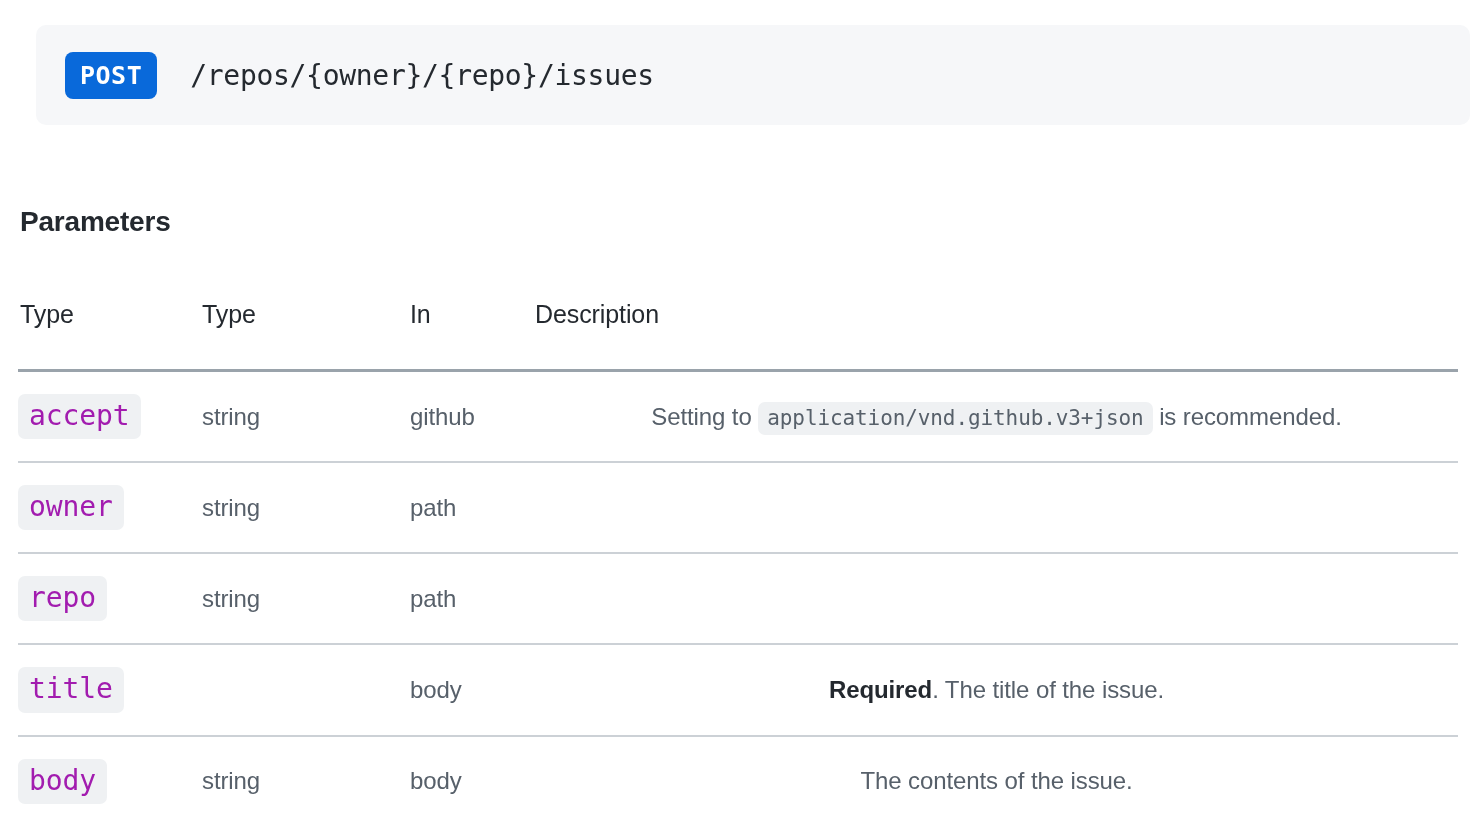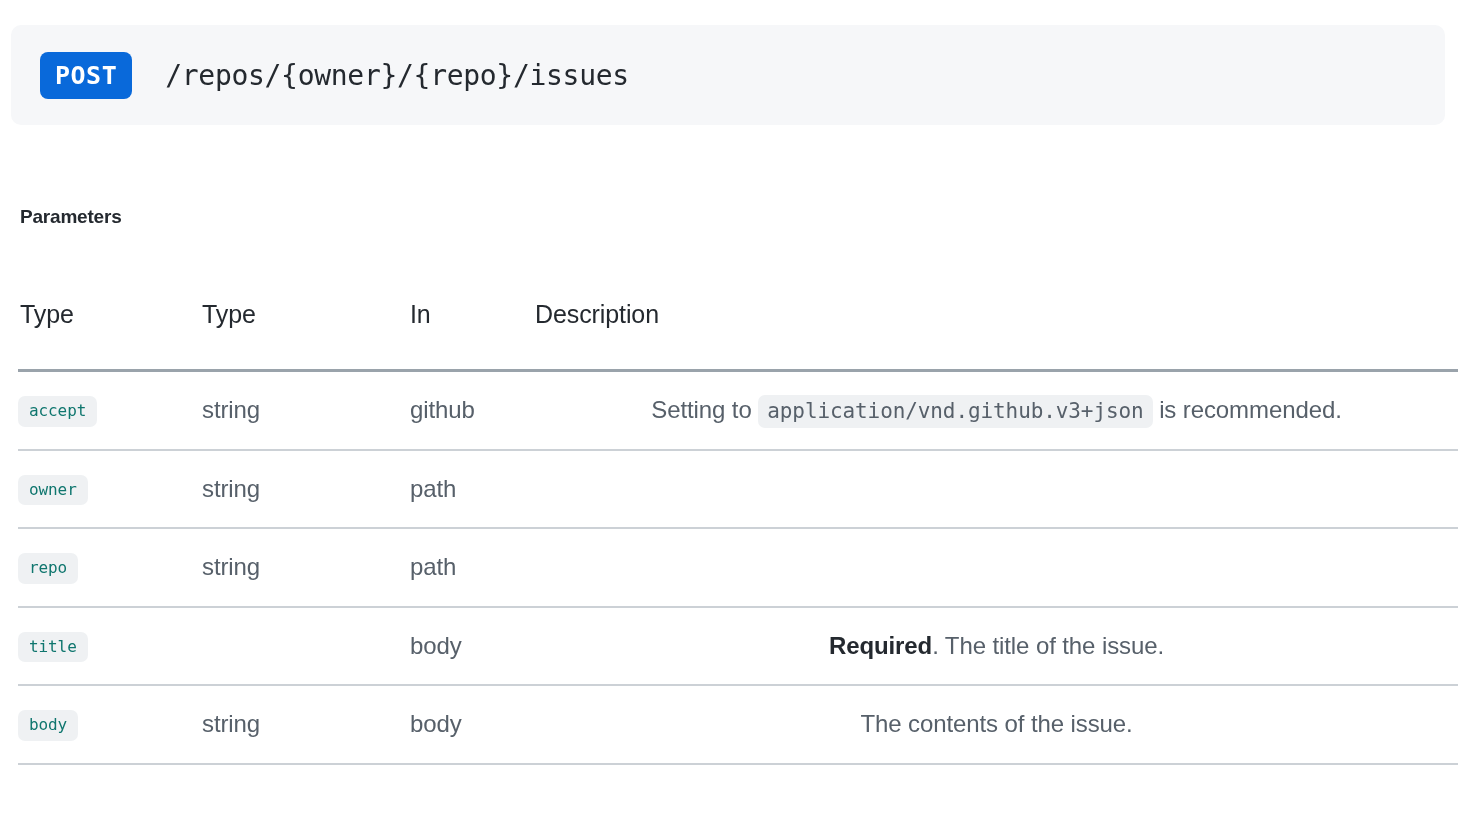--- a/index.html
+++ b/index.html
@@ -19,21 +19,21 @@
 
   .page {
     position: relative;
     width: 1476px;
     height: 816px;
   }
 
   
   .endpoint-banner {
     position: absolute;
-    left: 11px;
+    left: 36px;
     top: 25px;
     width: 1434px;
     height: 100px;
     background: #f6f7f9;
     border-radius: 10px;
     display: flex;
     align-items: center;
     padding-left: 29px;
   }
   .method-badge {
@@ -58,21 +58,21 @@
     color: #24292f;
     letter-spacing: -0.3px;
     white-space: nowrap;
   }
 
   
   .section-heading {
     position: absolute;
     left: 20px;
     top: 206px;
-    font-size: 19px;
+    font-size: 28px;
     font-weight: 700;
     color: #24292f;
     letter-spacing: -0.2px;
   }
 
   
   .params-table {
     position: absolute;
     left: 18px;
     top: 300px;
@@ -112,22 +112,22 @@
     letter-spacing: -0.1px;
   }
   .params-table tbody td.cell-name { padding-left: 0; }
 
   .param-chip {
     display: inline-block;
     background: #eff1f3;
     border-radius: 7px;
     padding: 5px 11px 6px 11px;
     font-family: "DejaVu Sans Mono", "Liberation Mono", monospace;
-    font-size: 16px;
-    color: #0f766e;
+    font-size: 28px;
+    color: #a21caf;
     line-height: 1.22;
   }
 
   .cell-type, .cell-in {
     color: #57606a;
   }
   .cell-desc {
     color: #57606a;
     white-space: nowrap;
     text-align: center;

